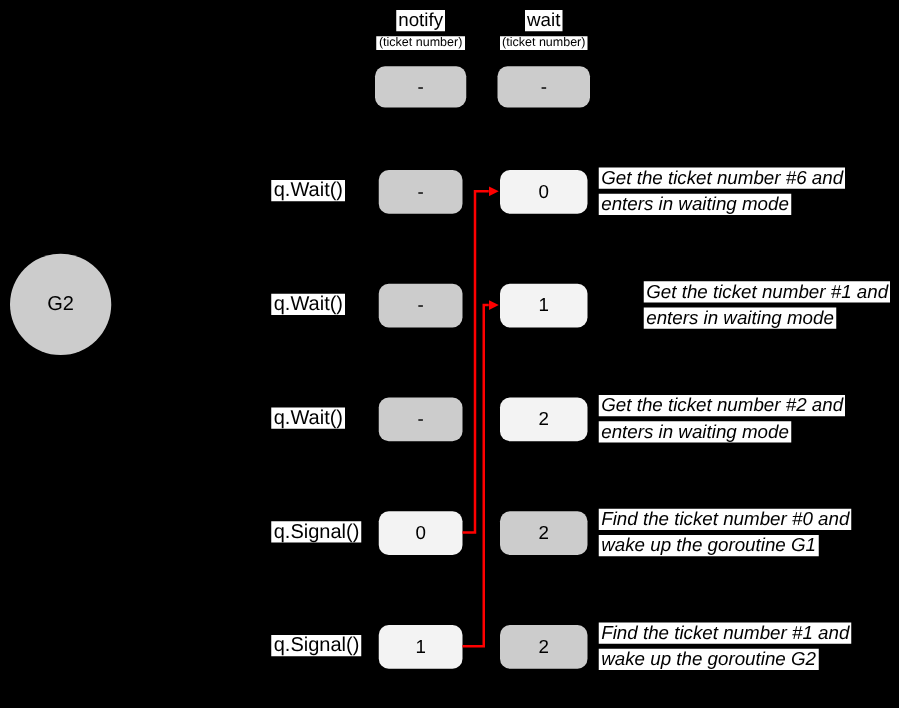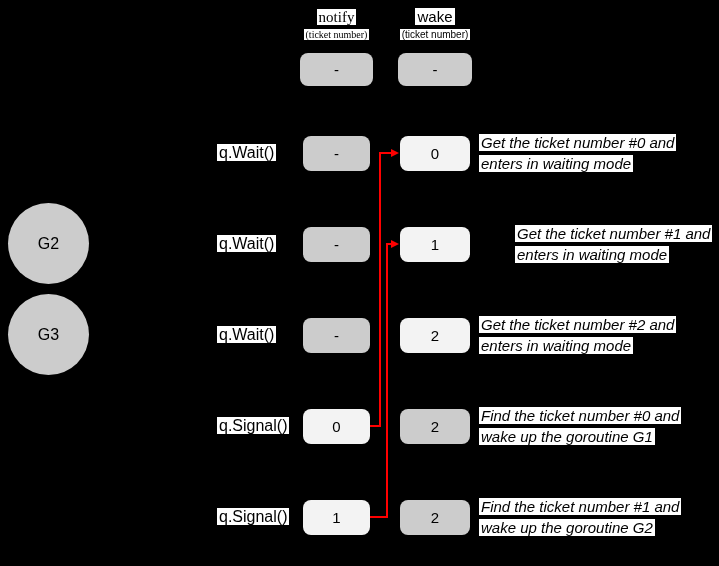--- a/index.html
+++ b/index.html
@@ -38,21 +38,21 @@
     line-height: 20px;
   }
   .hdr-sub {
     position: absolute;
     top: 28px;
     height: 15px;
     text-align: center;
     font-size: 10px;
     line-height: 14px;
   }
-  .hdr-notify { left: 300px; width: 73px; font-family: Liberation Serif, serif; }
+  .hdr-notify { left: 300px; width: 73px; }
   .hdr-wait  { left: 398px; width: 74px; }
   .wbg {
     background: #ffffff;
     padding: 0 2px;
   }
 
   .box {
     position: absolute;
     height: 35px;
     border-radius: 8px;
@@ -109,45 +109,42 @@
   }
 </style>
 </head>
 <body>
 
 <div class="stage">
 
   <div class="circle c2">
     <span>G2</span>
   </div>
-  <div class="circle c3">
-    <span>G3</span>
-  </div>
 
   <div class="hdr-title hdr-notify">
     <span class="wbg">notify</span>
   </div>
   <div class="hdr-sub hdr-notify">
     <span class="wbg">(ticket number)</span>
   </div>
   <div class="hdr-title hdr-wait">
-    <span class="wbg">wake</span>
+    <span class="wbg">wait</span>
   </div>
   <div class="hdr-sub hdr-wait">
     <span class="wbg">(ticket number)</span>
   </div>
 
   <div class="box gray hbox nb">-</div>
   <div class="box gray hbox wb">-</div>
 
   <div class="r1">
     <div class="call"><span>q.Wait()</span></div>
     <div class="box gray nbox">-</div>
     <div class="box light wbox">0</div>
-    <div class="desc"><span>Get the ticket number #0 and
+    <div class="desc"><span>Get the ticket number #6 and
 enters in waiting mode</span></div>
   </div>
 
   <div class="r2">
     <div class="call"><span>q.Wait()</span></div>
     <div class="box gray nbox">-</div>
     <div class="box light wbox">1</div>
     <div class="desc"><span>Get the ticket number #1 and
 enters in waiting mode</span></div>
   </div>

